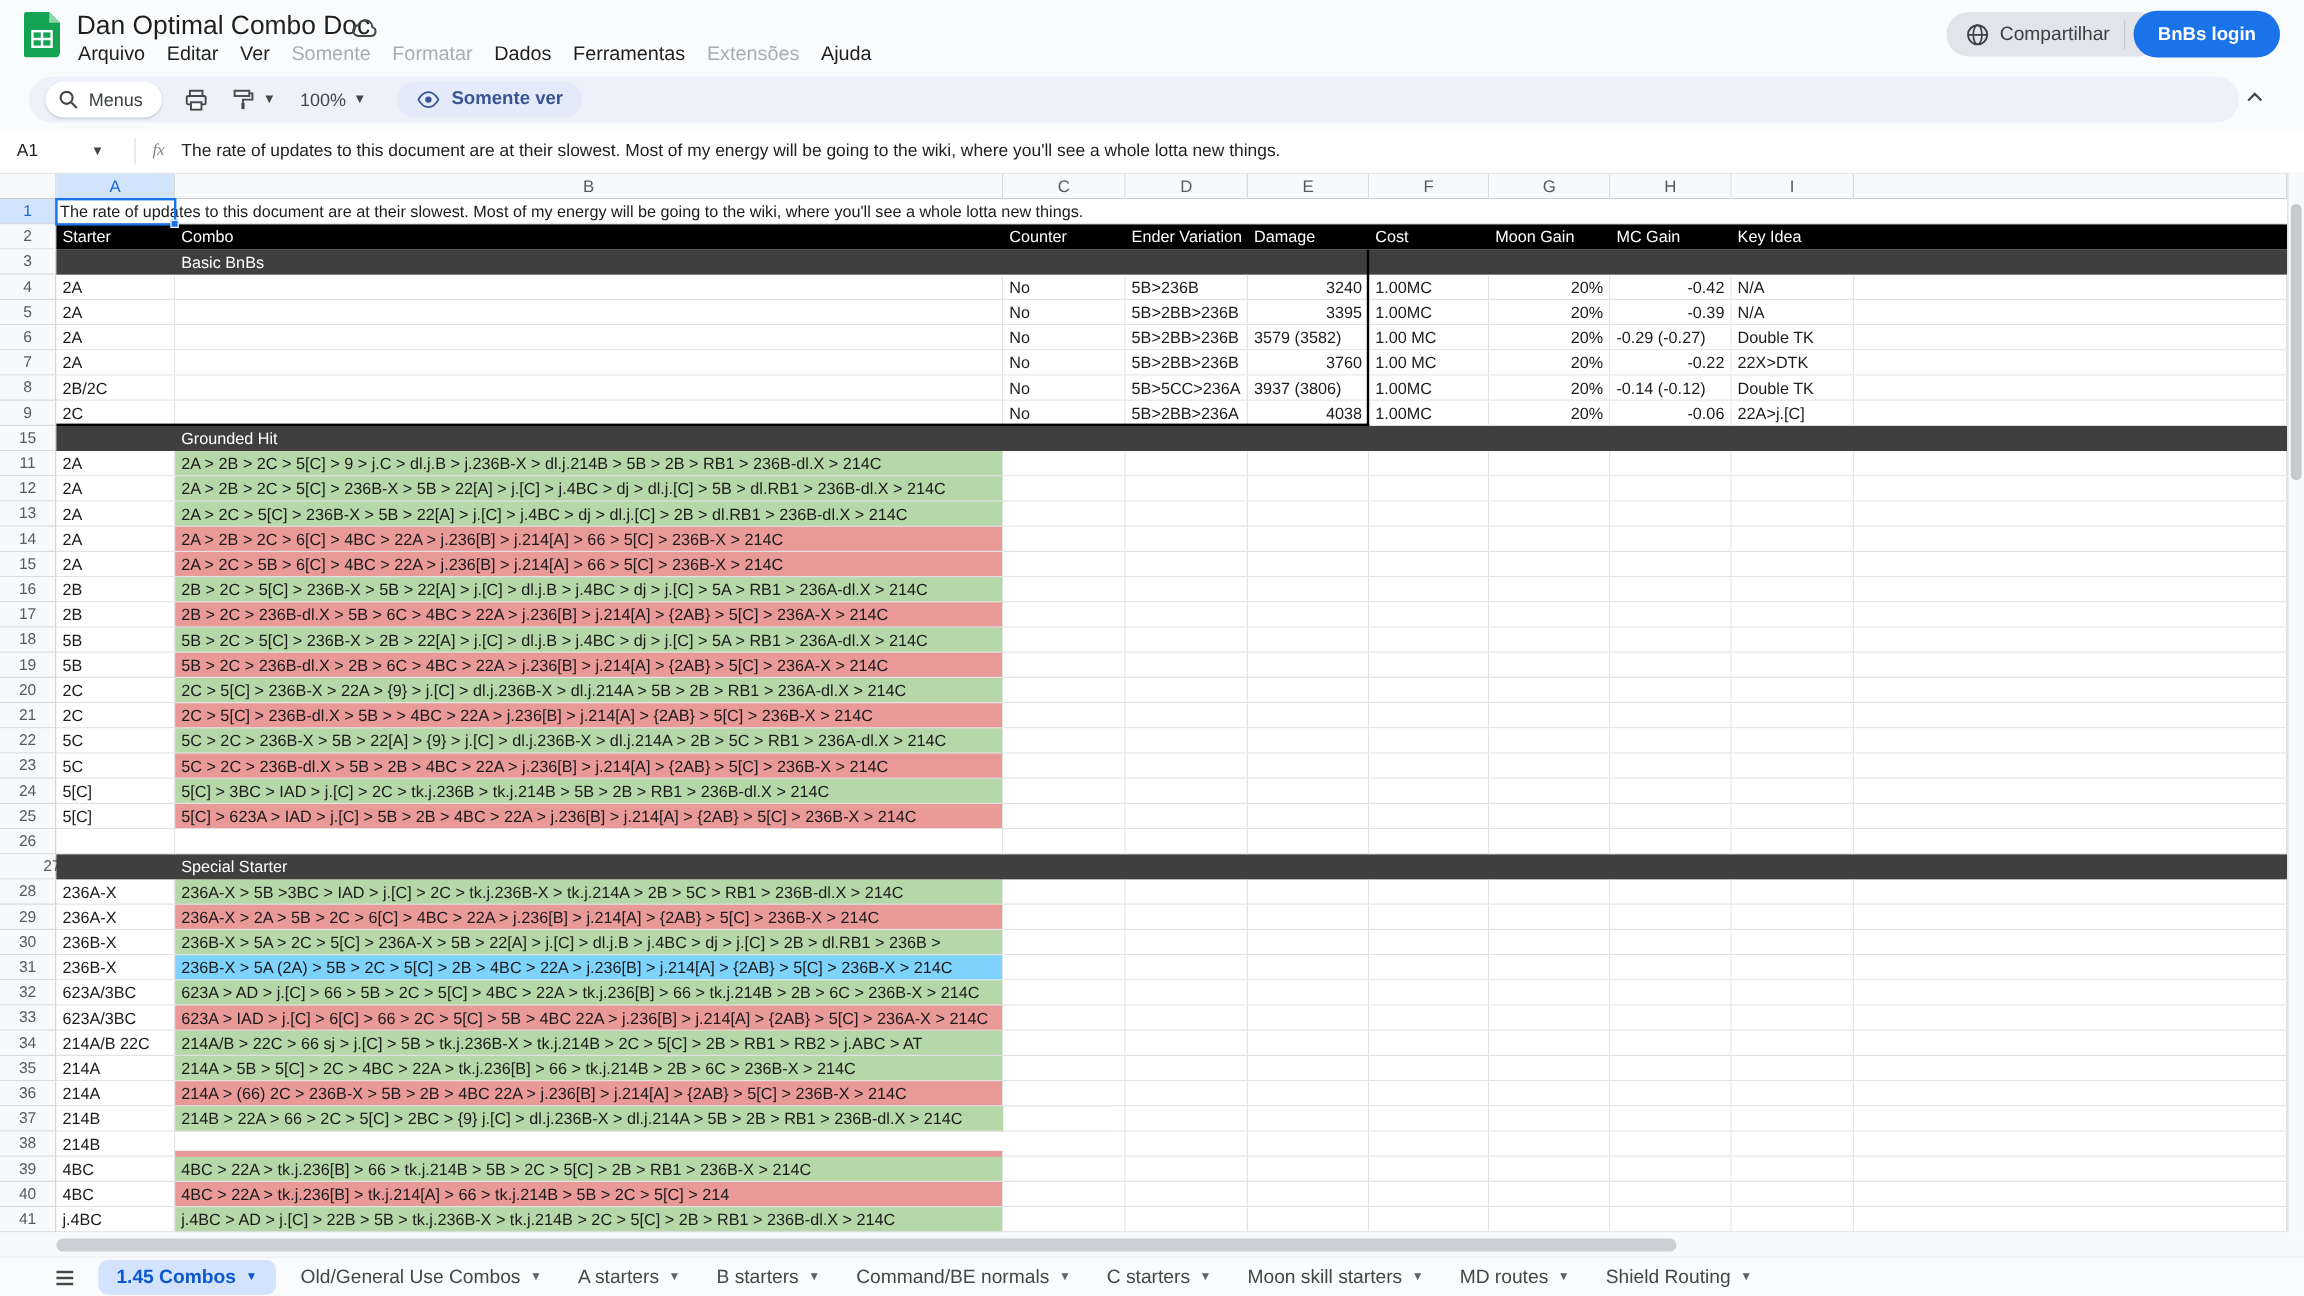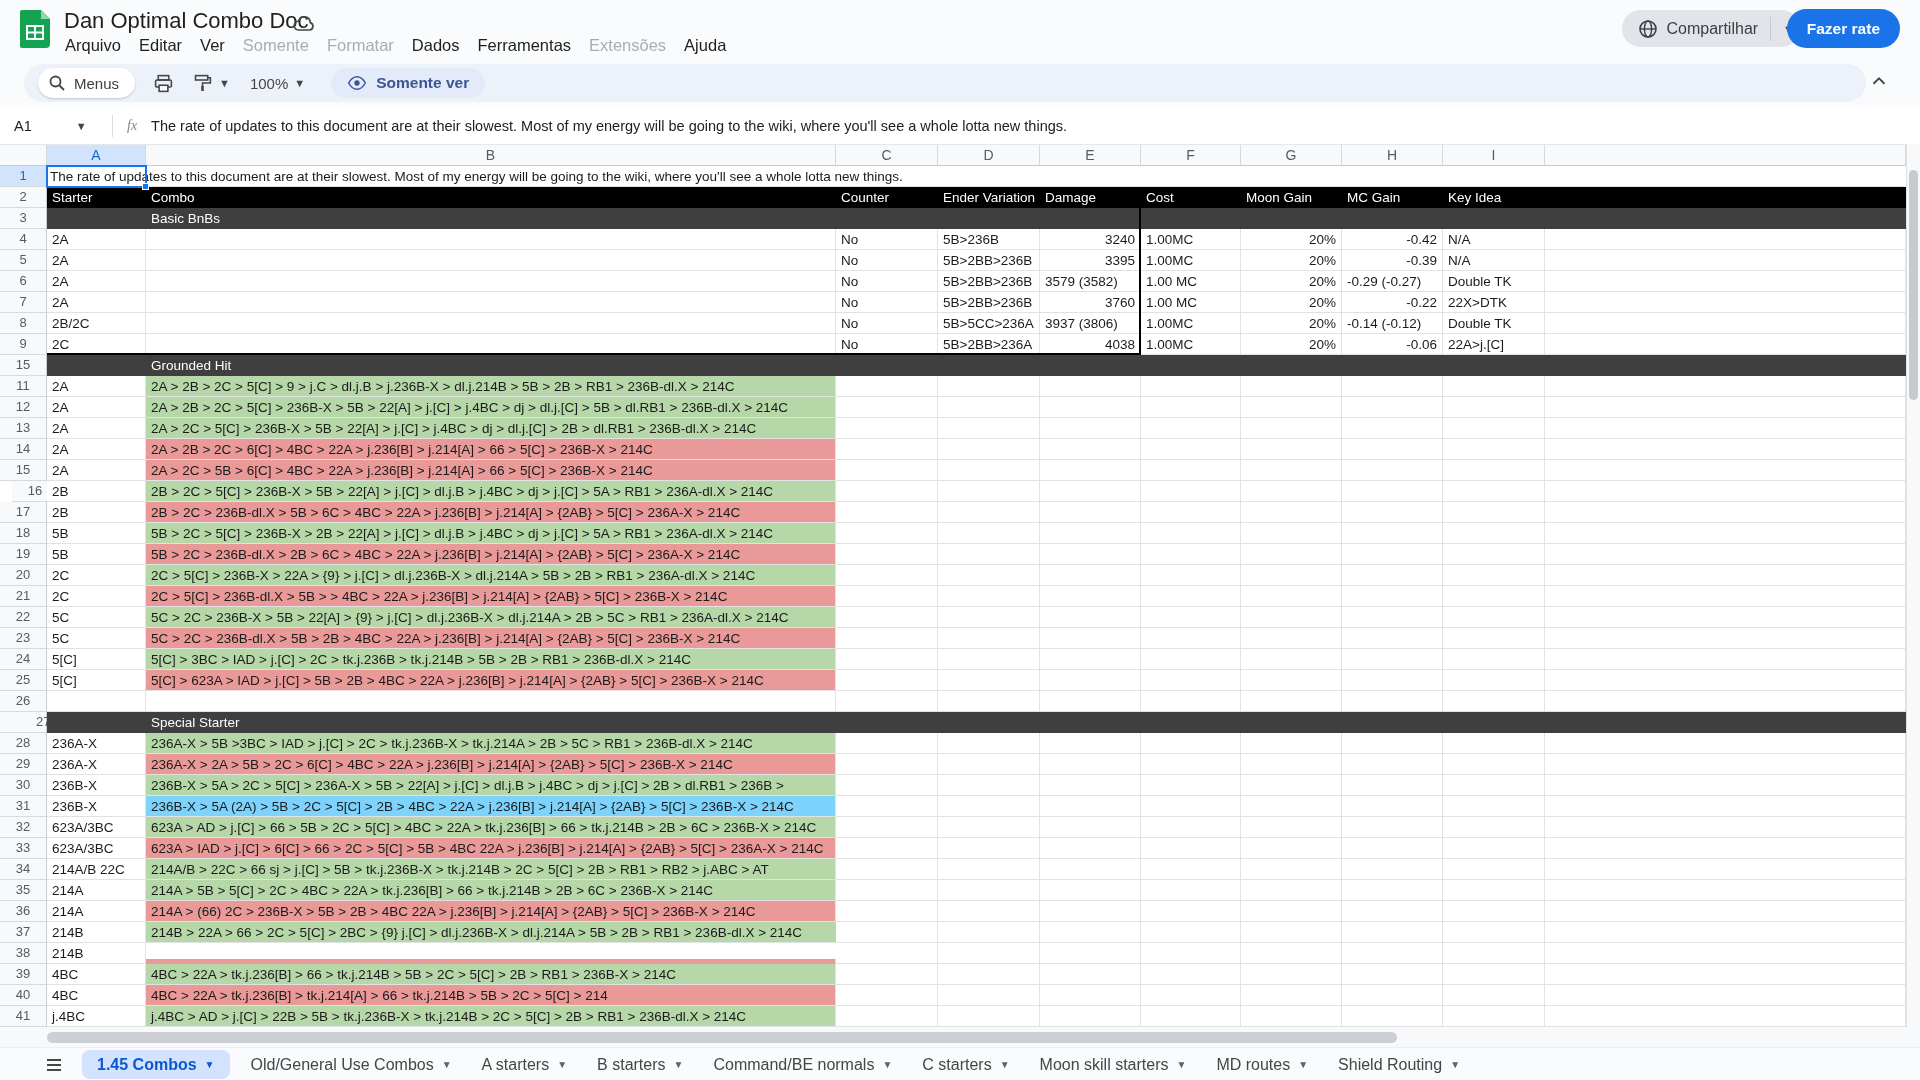--- a/index.html
+++ b/index.html
@@ -221,21 +221,21 @@
       <div class="cell" style="left: 47px; top: 460px; width: 99px; height: 21px;">2A</div>
       <div class="cell" style="left: 146px; top: 460px; width: 690px; height: 21px; background: rgb(234, 153, 153);">2A &gt; 2C &gt; 5B &gt; 6[C] &gt; 4BC &gt; 22A &gt; j.236[B] &gt; j.214[A] &gt; 66 &gt; 5[C] &gt; 236B-X &gt; 214C</div>
       <div class="cell" style="left: 836px; top: 460px; width: 102px; height: 21px;"></div>
       <div class="cell" style="left: 938px; top: 460px; width: 102px; height: 21px;"></div>
       <div class="cell" style="left: 1040px; top: 460px; width: 101px; height: 21px;"></div>
       <div class="cell" style="left: 1141px; top: 460px; width: 100px; height: 21px;"></div>
       <div class="cell" style="left: 1241px; top: 460px; width: 101px; height: 21px;"></div>
       <div class="cell" style="left: 1342px; top: 460px; width: 101px; height: 21px;"></div>
       <div class="cell" style="left: 1443px; top: 460px; width: 102px; height: 21px;"></div>
       <div class="cell" style="left: 1545px; top: 460px; width: 361px; height: 21px;"></div>
-      <div class="rownum" style="left: 0px; top: 481px; width: 47px; height: 21px; margin-left: 12px;">16</div>
+      <div class="rownum" style="left: 0px; top: 481px; width: 47px; height: 21px;">16</div>
       <div class="cell" style="left: 47px; top: 481px; width: 99px; height: 21px;">2B</div>
       <div class="cell" style="left: 146px; top: 481px; width: 690px; height: 21px; background: rgb(182, 215, 168);">2B &gt; 2C &gt; 5[C] &gt; 236B-X &gt; 5B &gt; 22[A] &gt; j.[C] &gt; dl.j.B &gt; j.4BC &gt; dj &gt; j.[C] &gt; 5A &gt; RB1 &gt; 236A-dl.X &gt; 214C</div>
       <div class="cell" style="left: 836px; top: 481px; width: 102px; height: 21px;"></div>
       <div class="cell" style="left: 938px; top: 481px; width: 102px; height: 21px;"></div>
       <div class="cell" style="left: 1040px; top: 481px; width: 101px; height: 21px;"></div>
       <div class="cell" style="left: 1141px; top: 481px; width: 100px; height: 21px;"></div>
       <div class="cell" style="left: 1241px; top: 481px; width: 101px; height: 21px;"></div>
       <div class="cell" style="left: 1342px; top: 481px; width: 101px; height: 21px;"></div>
       <div class="cell" style="left: 1443px; top: 481px; width: 102px; height: 21px;"></div>
       <div class="cell" style="left: 1545px; top: 481px; width: 361px; height: 21px;"></div>
@@ -537,21 +537,21 @@
     <div id="share-btn">
       <svg width="20" height="20" viewBox="0 0 20 20" style="margin-right:9px;">
         <circle cx="10" cy="10" r="8" fill="none" stroke="#3c4043" stroke-width="1.6"></circle>
         <ellipse cx="10" cy="10" rx="3.6" ry="8" fill="none" stroke="#3c4043" stroke-width="1.4"></ellipse>
         <line x1="2" y1="10" x2="18" y2="10" stroke="#3c4043" stroke-width="1.4"></line>
       </svg>
       <span>Compartilhar</span>
       <span class="divider"></span>
       <span class="caret">▼</span>
     </div>
-    <button id="login-btn">Fazer rate</button>
+    <button id="login-btn">BnBs login</button>
   </div>
 
   <div id="toolbar-zone">
     <div id="toolbar">
       <div id="menus-search">
         <svg width="18" height="18" viewBox="0 0 18 18" style="margin-right:8px;">
           <circle cx="7.5" cy="7.5" r="5" fill="none" stroke="#444746" stroke-width="1.8"></circle>
           <line x1="11.5" y1="11.5" x2="16" y2="16" stroke="#444746" stroke-width="1.8"></line>
         </svg>
         <span>Menus</span>

